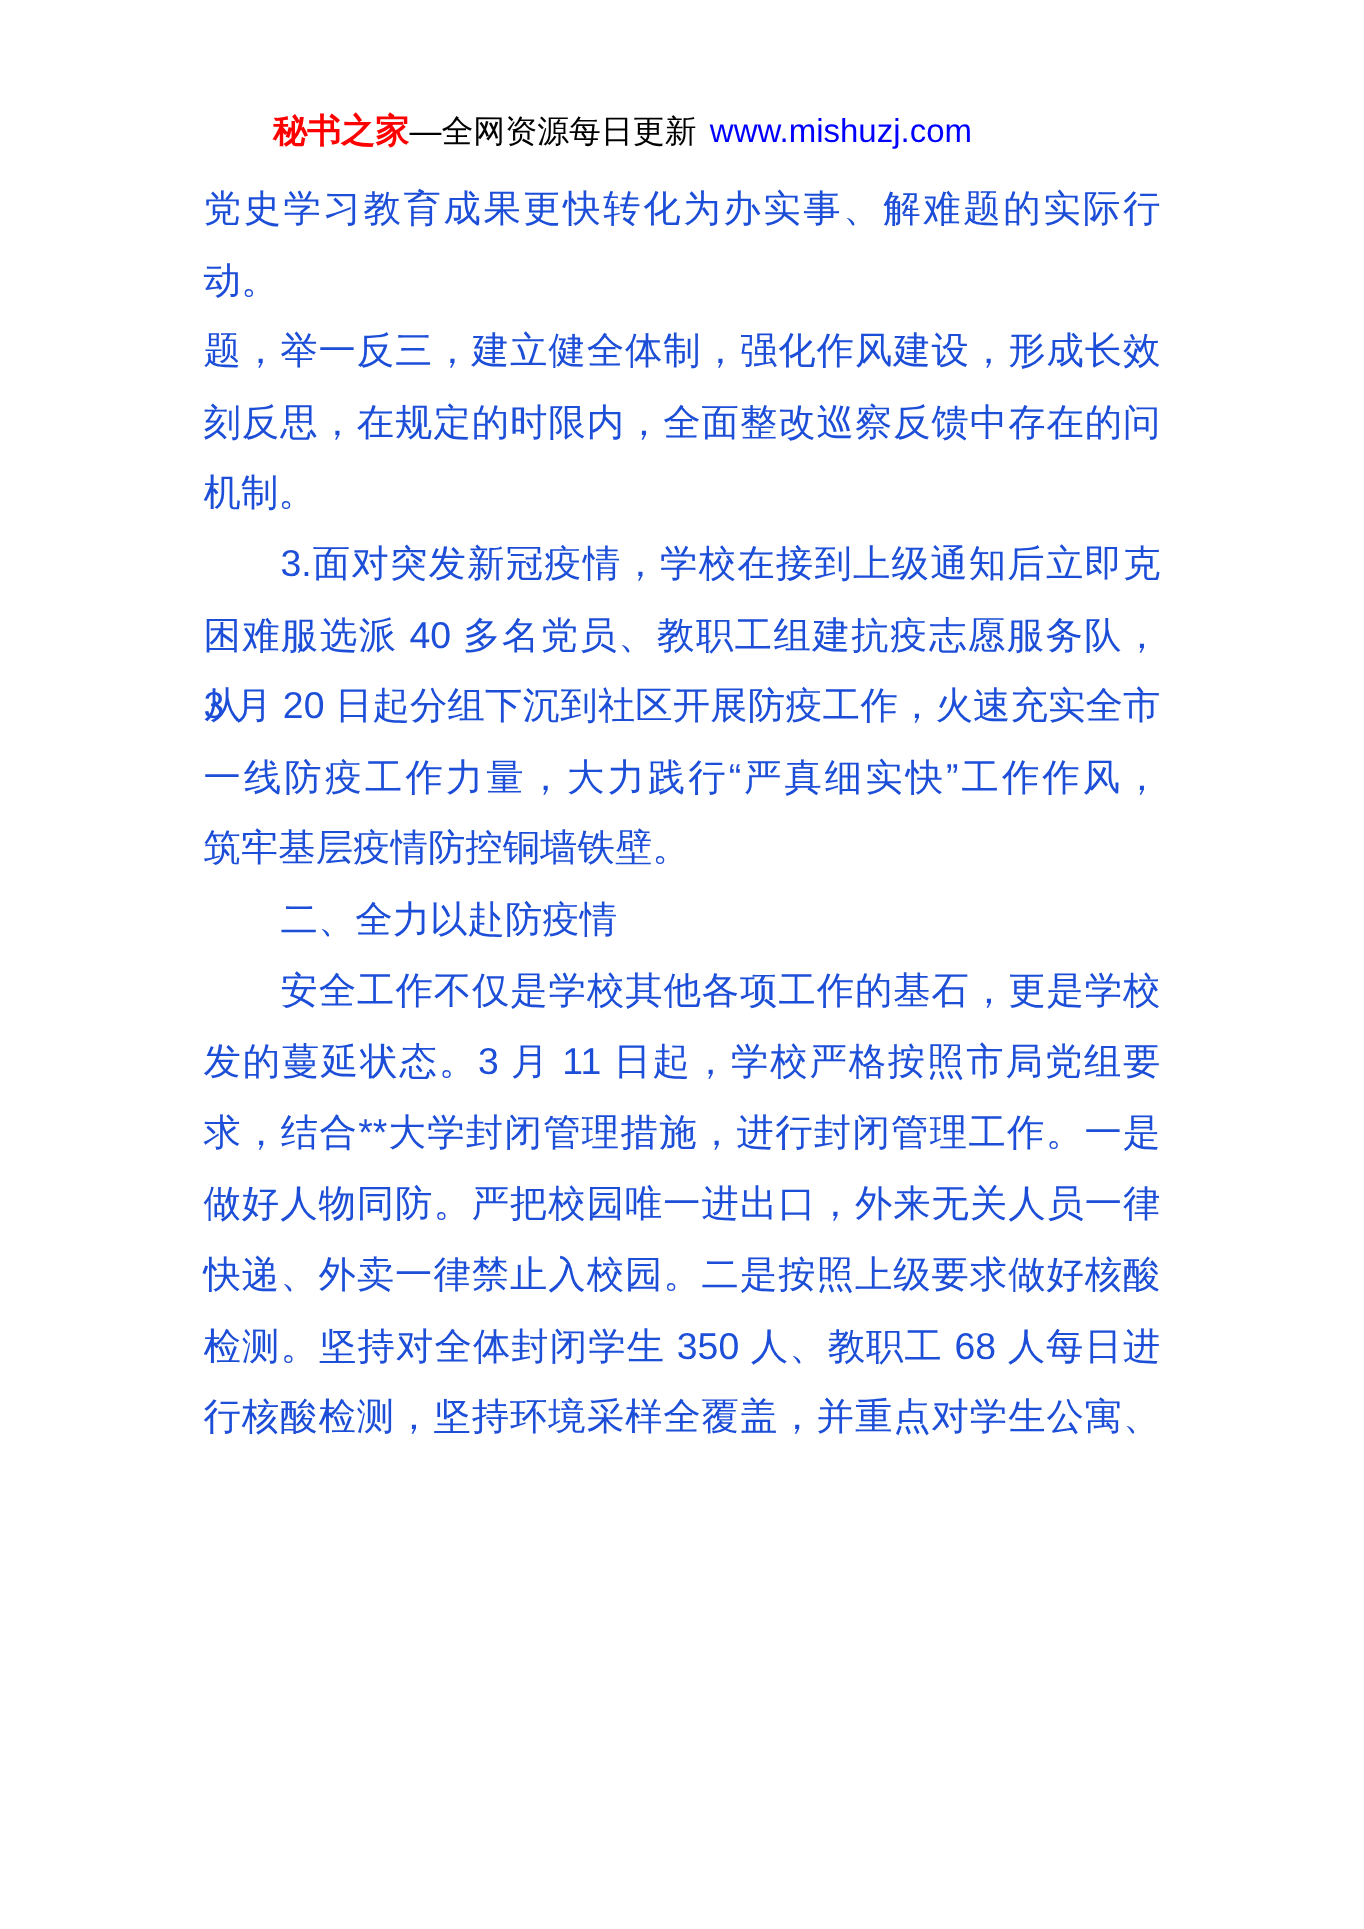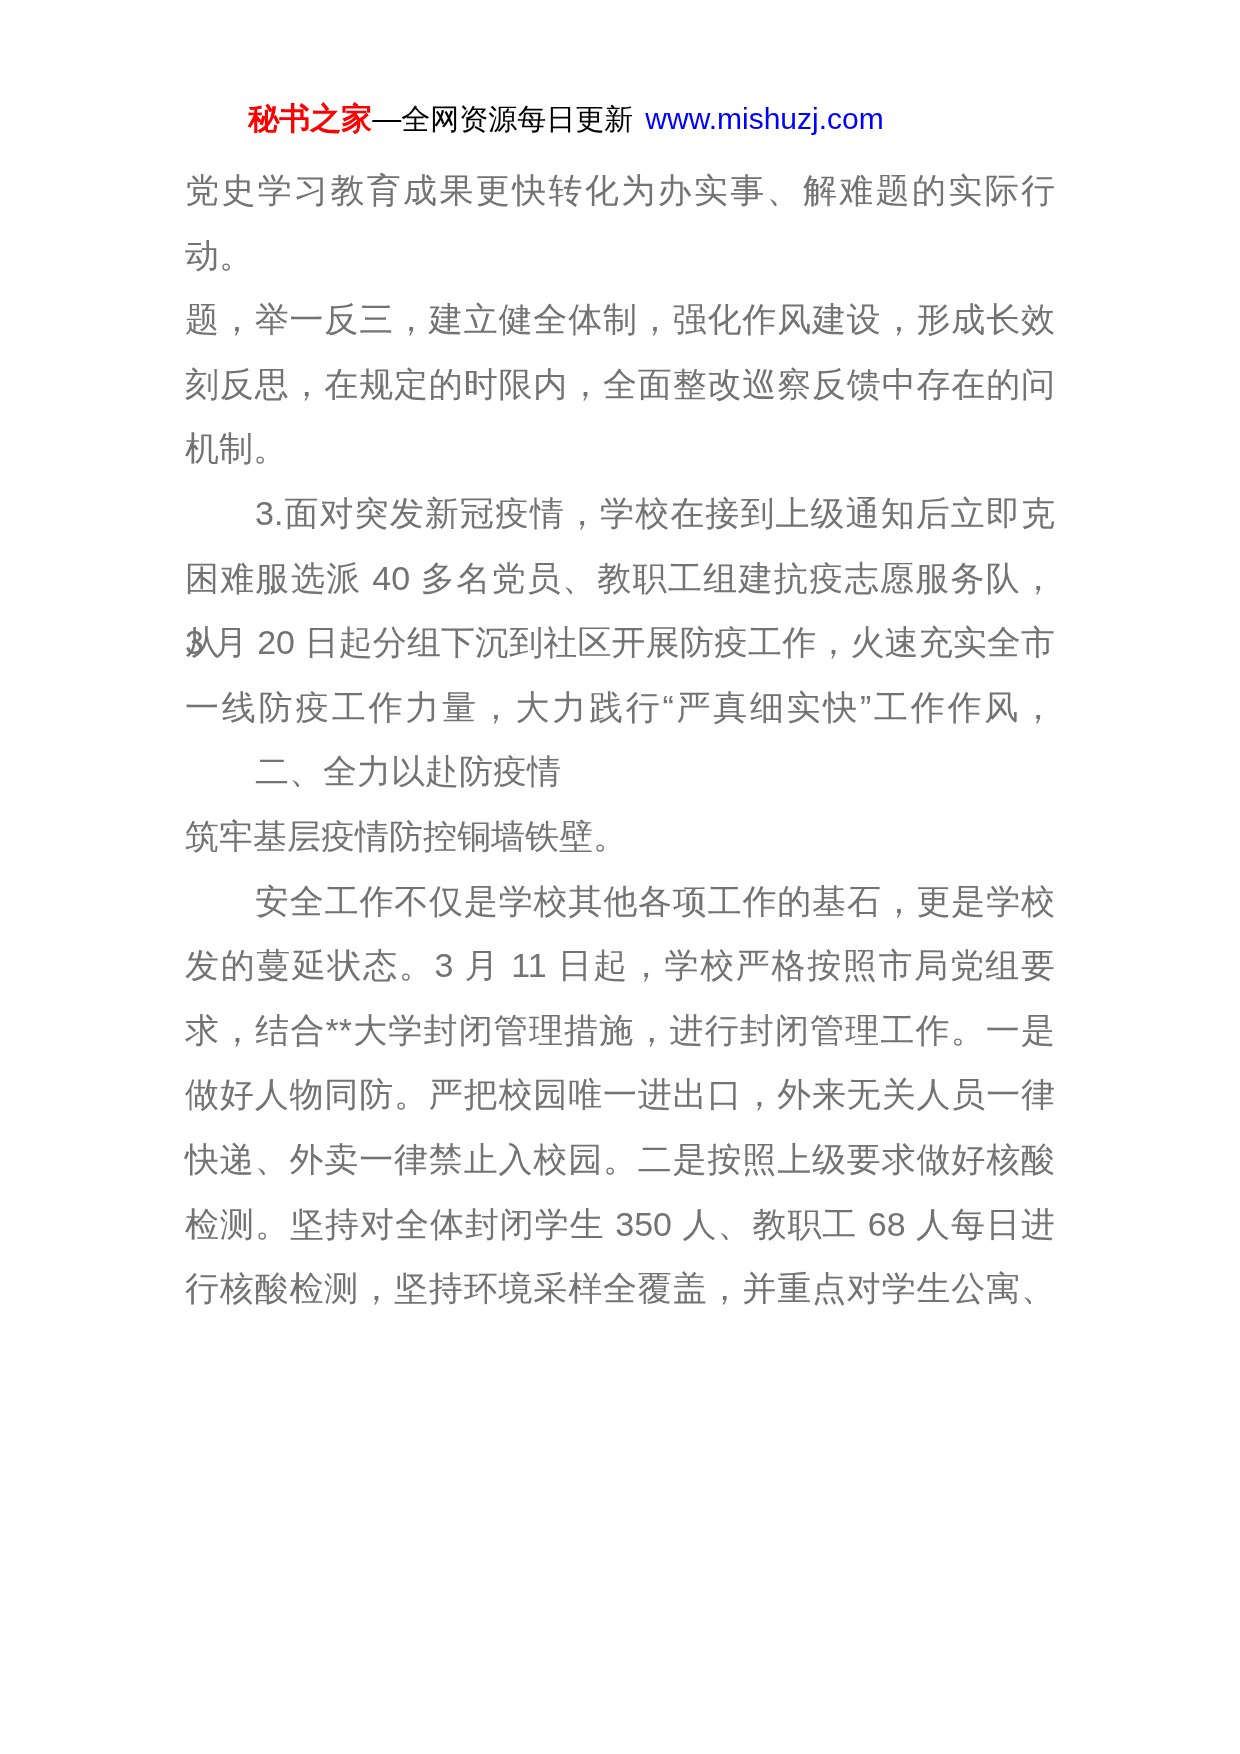--- a/index.html
+++ b/index.html
@@ -45,21 +45,21 @@
     position: absolute;
     top: 158px;
     left: 185px;
     width: 870px;
   }
   .ln {
     box-sizing: border-box;
     height: 64.6px;
     line-height: 64.6px;
     font-size: 34px;
-    color: #737373;
+    color: #1d4ed8;
   }
   .j {
     text-align: justify;
     text-align-last: justify;
     text-justify: inter-character;
   }
   .l {
     text-align: left;
   }
   .i {
@@ -78,22 +78,22 @@
   <div class="content">
     <div class="ln j">党史学习教育成果更快转化为办实事、解难题的实际行</div>
     <div class="ln l">动。</div>
     <div class="ln j">题，举一反三，建立健全体制，强化作风建设，形成长效</div>
     <div class="ln j">刻反思，在规定的时限内，全面整改巡察反馈中存在的问</div>
     <div class="ln l">机制。</div>
     <div class="ln j i">3.面对突发新冠疫情，学校在接到上级通知后立即克服</div>
     <div class="ln j">困难，选派 40 多名党员、教职工组建抗疫志愿服务队，从</div>
     <div class="ln j">3 月 20 日起分组下沉到社区开展防疫工作，火速充实全市</div>
     <div class="ln j">一线防疫工作力量，大力践行“严真细实快”工作作风，</div>
+    <div class="ln l">筑牢基层疫情防控铜墙铁壁。</div>
     <div class="ln l i">二、全力以赴防疫情</div>
-    <div class="ln l">筑牢基层疫情防控铜墙铁壁。</div>
     <div class="ln j i">安全工作不仅是学校其他各项工作的基石，更是学校</div>
     <div class="ln j">发的蔓延状态。3 月 11 日起，学校严格按照市局党组要</div>
     <div class="ln j">求，结合**大学封闭管理措施，进行封闭管理工作。一是</div>
     <div class="ln j">做好人物同防。严把校园唯一进出口，外来无关人员一律</div>
     <div class="ln j">快递、外卖一律禁止入校园。二是按照上级要求做好核酸</div>
     <div class="ln j">检测。坚持对全体封闭学生 350 人、教职工 68 人每日进</div>
     <div class="ln j">行核酸检测，坚持环境采样全覆盖，并重点对学生公寓、</div>
   </div>
 
 </div>

